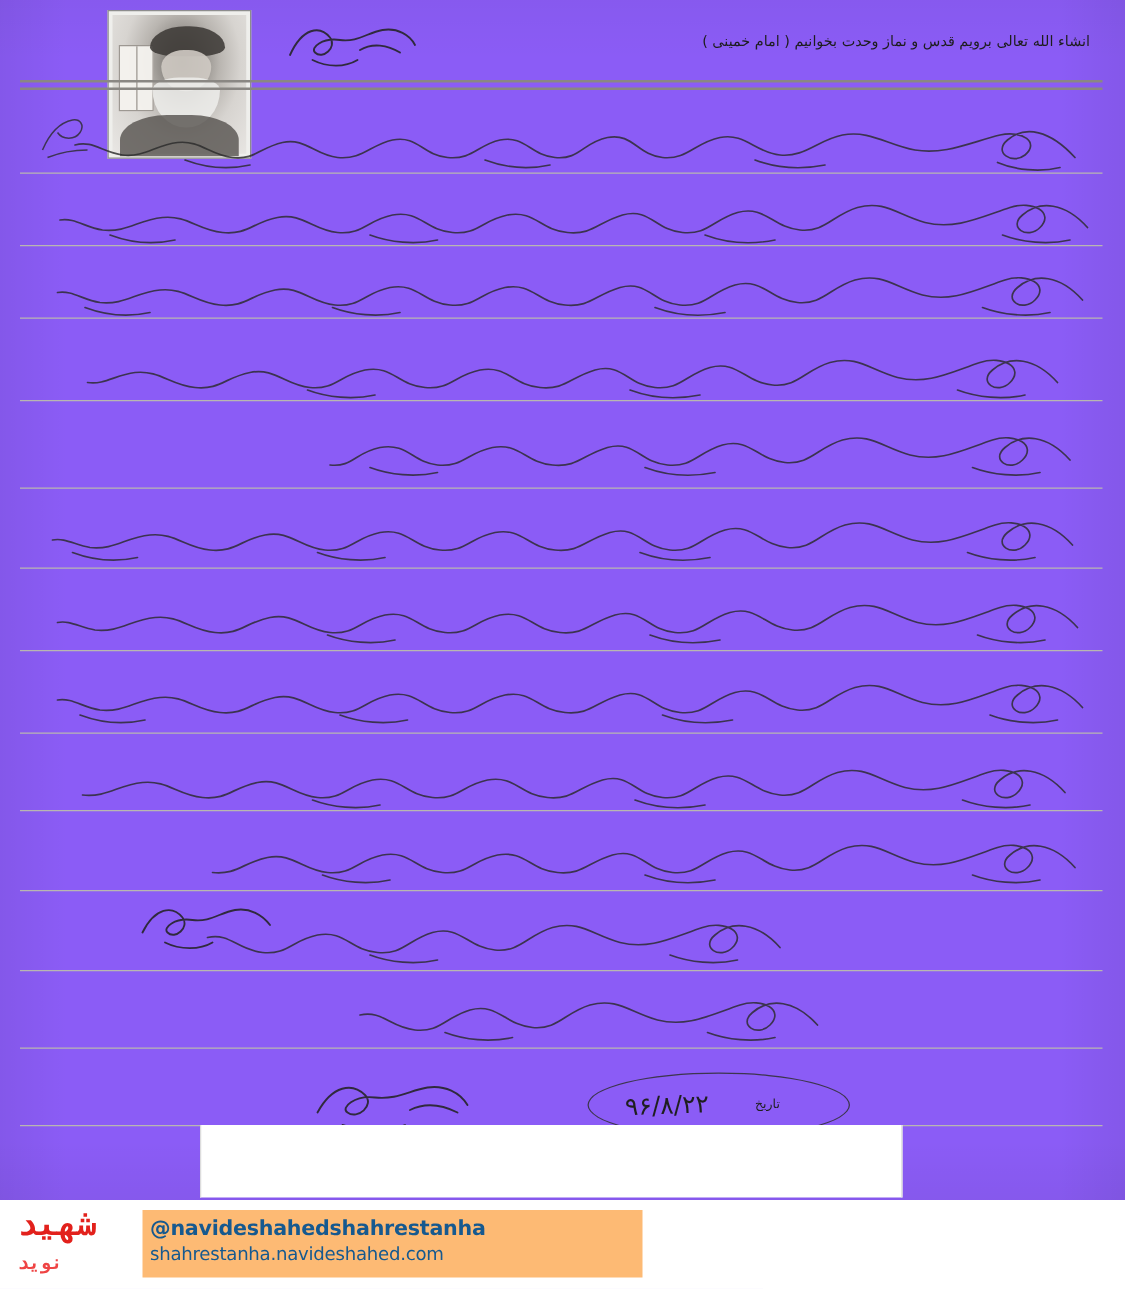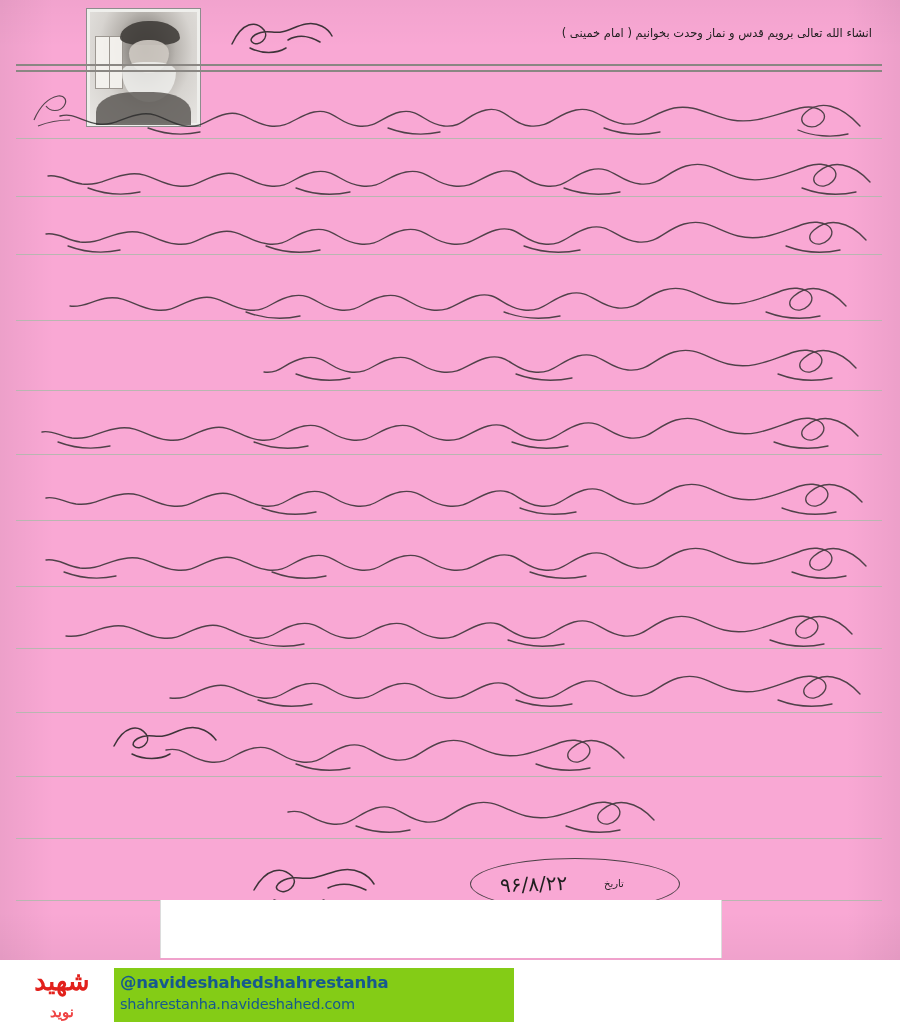--- a/index.html
+++ b/index.html
@@ -15,21 +15,21 @@
     overflow: hidden;
   }
 
   
   #letter-sheet {
     position: absolute;
     left: 0;
     top: 0;
     width: 900px;
     height: 960px;
-    background: #f9a8d4;
+    background: #8b5cf6;
     overflow: hidden;
   }
 
   
   #paper-tint {
     position: absolute;
     inset: 0;
     background:
       linear-gradient(to right, rgba(0,0,0,0.05), rgba(0,0,0,0) 6%, rgba(0,0,0,0) 94%, rgba(0,0,0,0.05)),
       linear-gradient(to bottom, rgba(0,0,0,0.03), rgba(0,0,0,0) 5%, rgba(0,0,0,0) 95%, rgba(0,0,0,0.04));
@@ -266,42 +266,42 @@
     width: 96px;
     height: 58px;
   }
   #footer-logo .logo-mark {
     position: absolute;
     left: 0;
     top: 2px;
     width: 96px;
     height: 54px;
     color: #e2211c;
-    font-family: Liberation Sans, sans-serif;
+    font-family: Liberation Mono, monospace;
     font-weight: bold;
     font-size: 26px;
     direction: rtl;
     line-height: 27px;
-    text-align: center;
+    text-align: left;
     white-space: nowrap;
     overflow: hidden;
   }
   #footer-logo .logo-sub {
     color: #ef4444;
     font-size: 15px;
     font-weight: bold;
   }
 
   #footer-text {
     position: absolute;
     left: 114px;
     top: 8px;
     width: 400px;
     height: 54px;
-    background: #84cc16;
+    background: #fdba74;
     padding: 4px 8px 4px 6px;
     box-sizing: border-box;
   }
   #footer-handle {
     color: #16598f;
     font-family: "DejaVu Sans", sans-serif;
     font-weight: bold;
     font-size: 16.5px;
     line-height: 22px;
     letter-spacing: -.2px;

